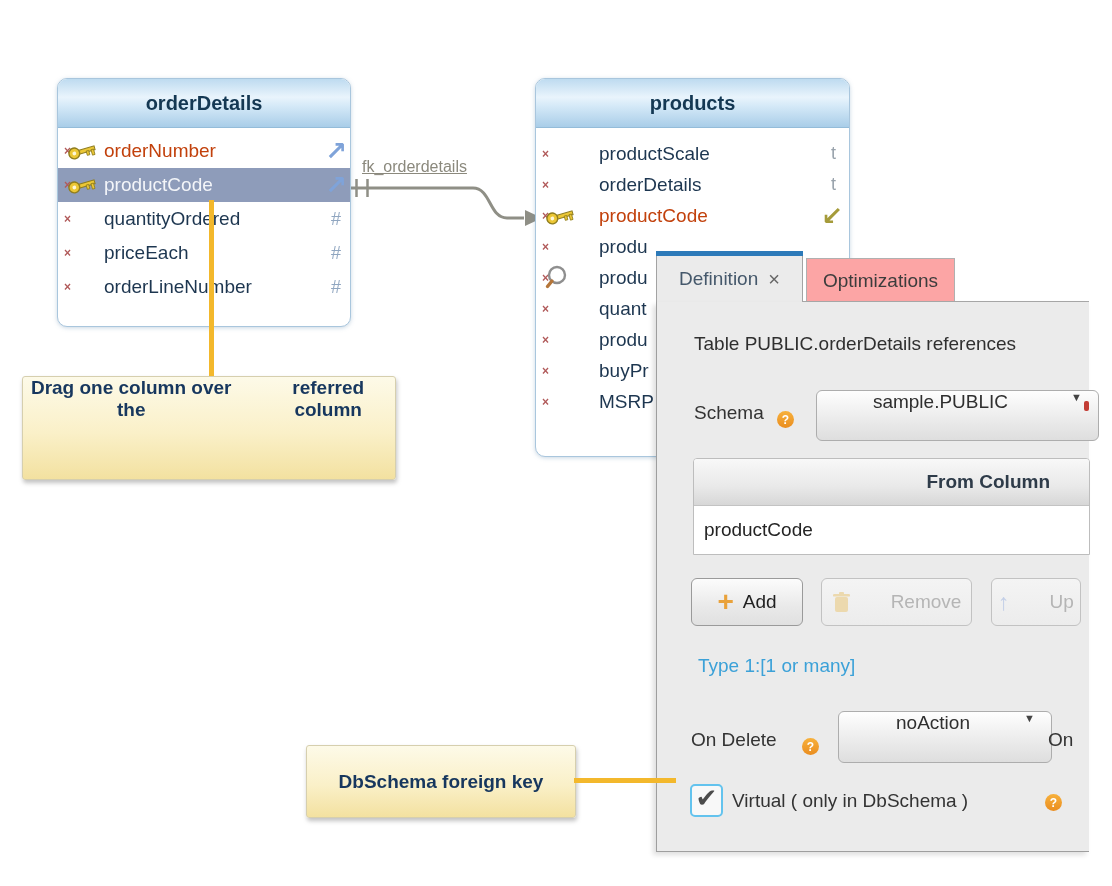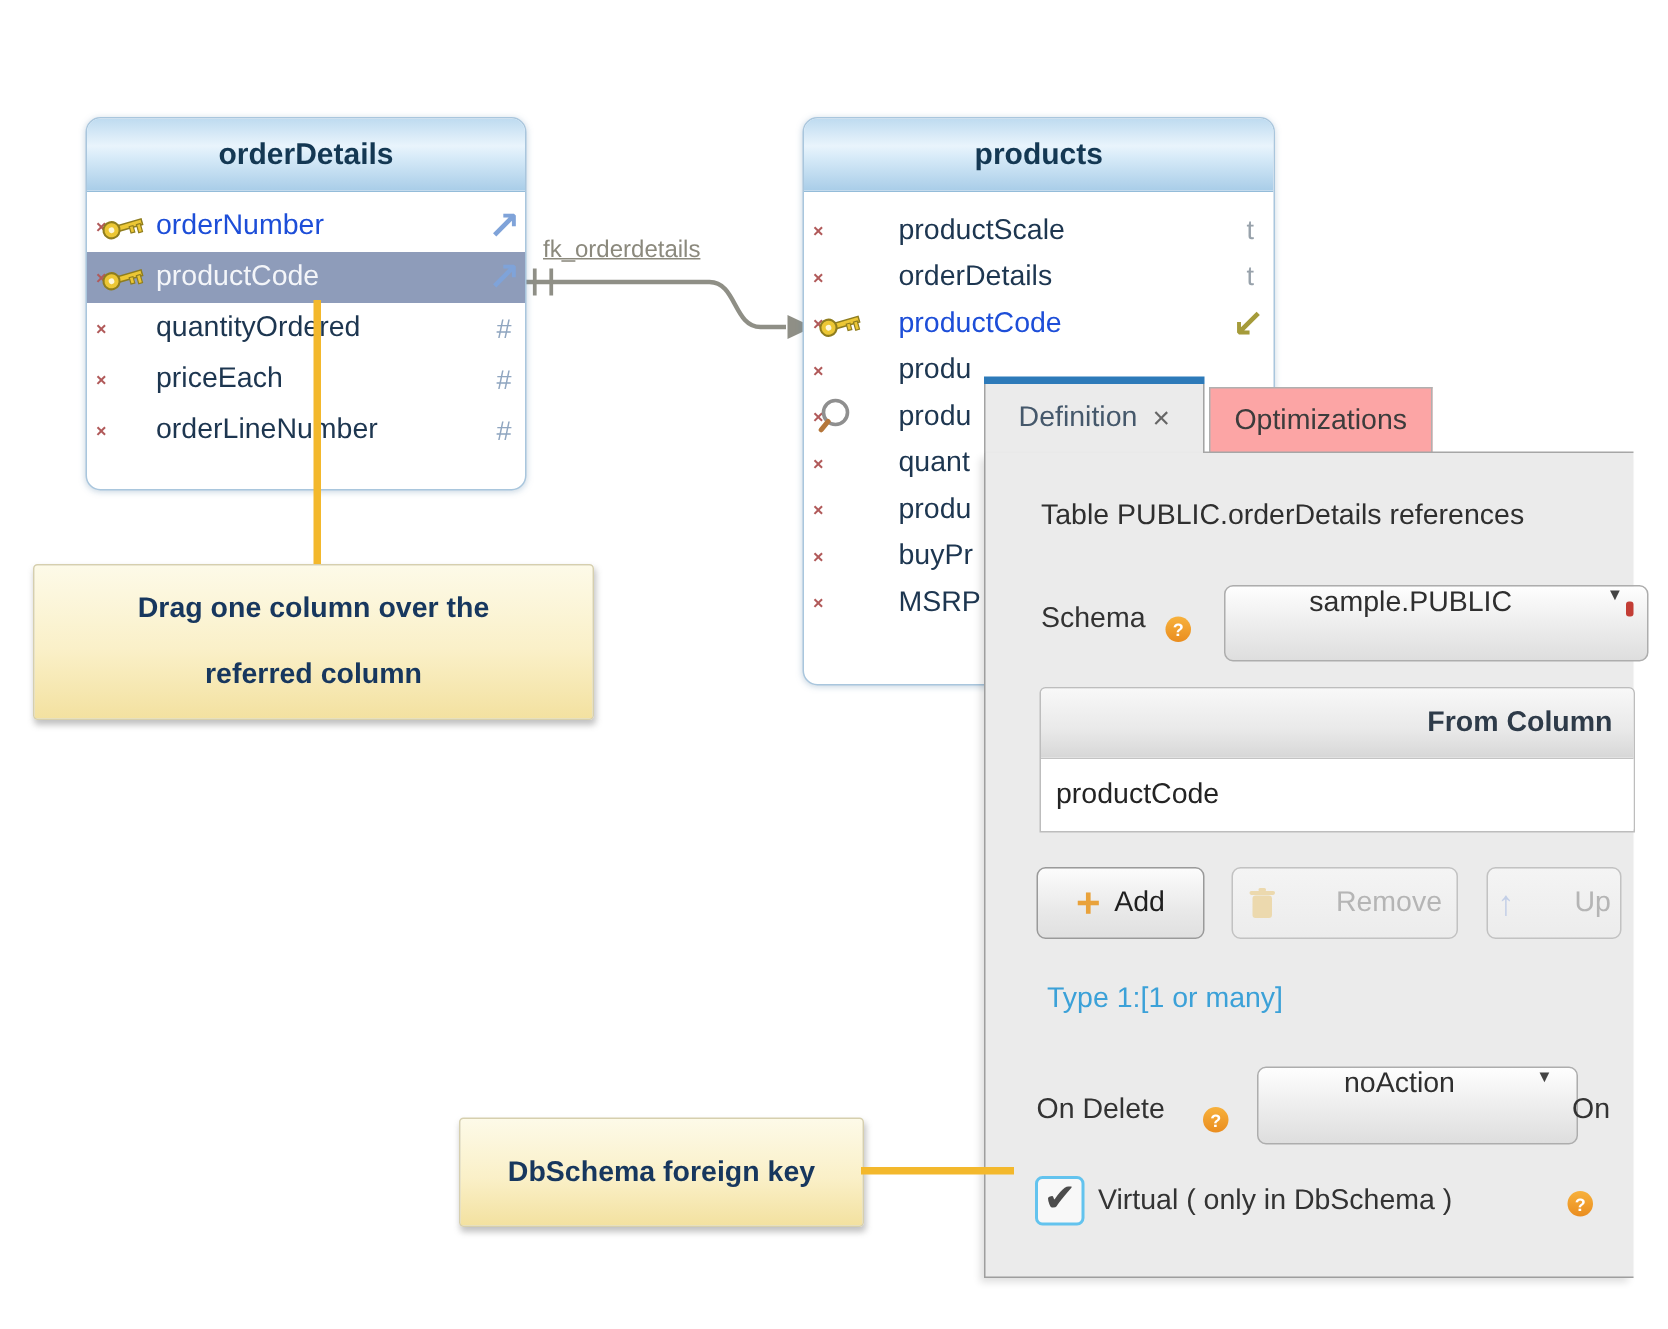--- a/index.html
+++ b/index.html
@@ -18,21 +18,21 @@
   .rows{position:absolute;left:0;right:0;}
   #tbl-orderdetails .rows{top:55px;}
   #tbl-products .rows{top:59px;}
   .row{position:relative;height:34px;display:flex;align-items:center;}
   #tbl-products .row{height:31px;}
   .nx{position:absolute;left:6px;top:50%;transform:translateY(-50%);
       font-size:12px;font-weight:bold;color:#b15a5a;}
   .keyic,.srchic{position:absolute;left:9px;top:50%;transform:translateY(-50%);line-height:0;}
   .cname{margin-left:46px;font-size:19px;color:#1d3650;white-space:nowrap;}
   #tbl-products .cname{margin-left:63px;}
-  .pk .cname{color:#1d4ed8;}
+  .pk .cname{color:#c2410c;}
   .row.sel{background:#8e9cba;}
   .row.sel .cname{color:#f3f5f9;}
   .tglyph{position:absolute;right:9px;font-size:18px;color:#90a6c0;}
   #tbl-products .tglyph{color:#98a2ab;right:13px;}
   .aout{position:absolute;right:3px;top:50%;transform:translateY(-50%);
         font-size:26px;font-weight:bold;color:#7fa3d9;}
   .ain{position:absolute;right:6px;top:50%;transform:translateY(-50%);
         font-size:26px;font-weight:bold;color:#a59b3a;}
 
   
@@ -44,21 +44,21 @@
   .conn{position:absolute;background:#f3b82c;z-index:6;}
   #conn-drag{left:209px;top:200px;width:5px;height:176px;}
   #conn-virtual{left:574px;top:778px;width:102px;height:5px;}
 
   
   .callout{position:absolute;z-index:3;text-align:center;border:1px solid #d6cfae;
        border-radius:3px;box-shadow:1px 3px 4px rgba(120,120,120,.45);
        background:linear-gradient(180deg,#fdfae8 0%,#faf0c8 55%,#f3e1a0 100%);
        font-size:19px;font-weight:bold;color:#17375e;}
   #callout-drag{left:22px;top:376px;width:372px;height:102px;
-       display:flex;flex-direction:column;justify-content:center;gap:22px;}
+       display:flex;flex-direction:row;justify-content:center;gap:22px;}
   #callout-virtual{left:306px;top:745px;width:268px;height:71px;
        display:flex;align-items:center;justify-content:center;}
 
   
   #dialog{position:absolute;left:656px;top:246px;width:433px;height:606px;z-index:5;
        font-size:19px;color:#333;}
   #tab-blue{position:absolute;left:0;top:5px;width:147px;height:5px;background:#2d7ab9;}
   #tab-def{position:absolute;left:0;top:10px;width:145px;height:46px;background:#ebebeb;
        border-left:1px solid #a3a3a3;border-right:1px solid #a3a3a3;
        display:flex;align-items:center;justify-content:center;gap:10px;color:#45586b;}
@@ -81,21 +81,21 @@
   .combo{background:linear-gradient(180deg,#fefefe,#ececec 55%,#dedede);
        border:1px solid #adadad;border-radius:6px;color:#2f2f2f;
        display:flex;justify-content:center;}
   .combo .dd{position:absolute;right:16px;font-size:11px;color:#444;}
   #schema-combo{left:159px;top:88px;width:247px;height:49px;padding-right:34px;}
   #edge-red{left:427px;top:99px;width:5px;height:10px;background:#c33d35;border-radius:2px;}
   #fromcol{left:36px;top:156px;width:395px;height:95px;border:1px solid #bdbdbd;
        border-radius:4px 4px 0 0;background:#fff;}
   #fromcol-header{height:46px;border-bottom:1px solid #c3c3c3;border-radius:3px 3px 0 0;
        background:linear-gradient(180deg,#f8f8f8,#e9e9e9 60%,#d7d7d7);
-       display:flex;align-items:center;justify-content:flex-end;padding-right:14px;
+       display:flex;align-items:center;justify-content:flex-end;padding-right:39px;
        font-weight:bold;color:#2e3b49;}
   #fromcol-cell{height:47px;display:flex;align-items:center;padding-left:10px;
        background:#fff;color:#242424;}
   .btn{top:276px;height:46px;border:1px solid #9a9a9a;border-radius:6px;
        background:linear-gradient(180deg,#fcfcfc,#e9e9e9 60%,#e0e0e0);
        display:flex;align-items:center;justify-content:center;gap:9px;color:#1f1f1f;}
   .btn.disabled{border-color:#c2c2c2;color:#b5b5b5;
        background:linear-gradient(180deg,#f4f4f4,#ececec);gap:40px;}
   #btn-add{left:34px;width:110px;}
   #btn-add .plus{color:#e9a23b;font-size:28px;font-weight:bold;line-height:22px;}

